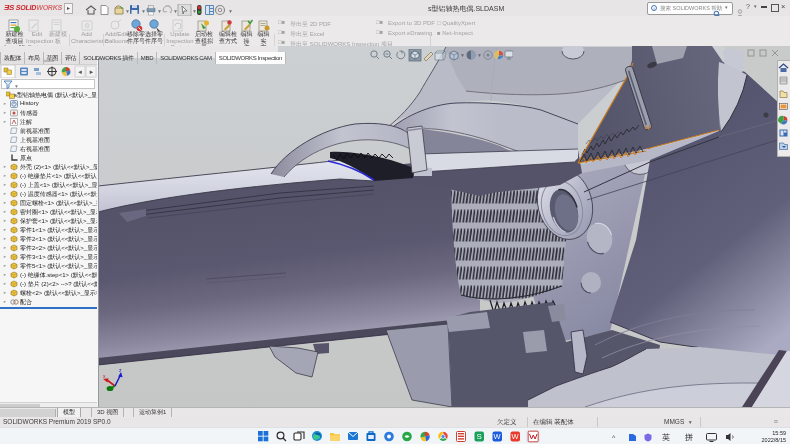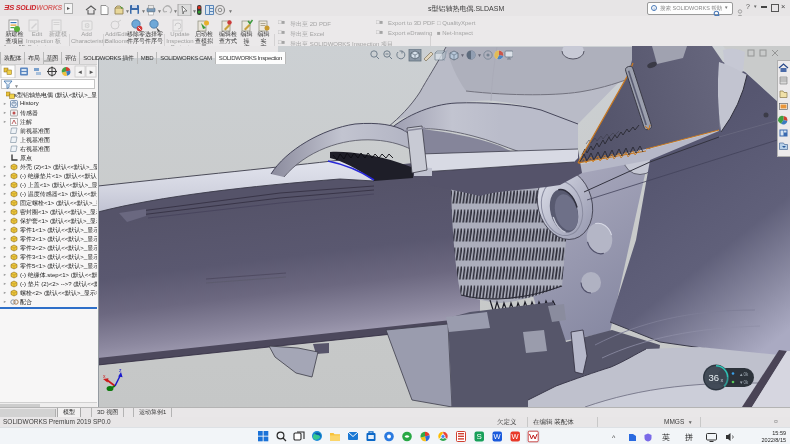--- a/index.html
+++ b/index.html
@@ -456,33 +456,20 @@
 <g transform="translate(0,67)">
           <rect x="1.5" y="1.5" width="8" height="7" fill="#3a6ab0"></rect>
           <rect x="2.5" y="2.5" width="3" height="5" fill="#d8e4f0"></rect>
           <rect x="6" y="2.5" width="2.5" height="2" fill="#d8e4f0"></rect>
         </g>
 <g transform="translate(0,80)">
           <path d="M1.5 2 h4 l1 1.5 h3 v5 h-8 Z" fill="#b8d0e8" stroke="#4a6a98" stroke-width=".7"></path>
           <path d="M4 5 l2 2 l2 -2" fill="#2a5a9a"></path>
         </g>
 </svg></div>
-<div class="a" id="badge36" style="left:703px;top:364px"><svg width="52" height="27" viewBox="0 0 52 27">
-<rect x="14" y="4" width="37" height="19" rx="9.5" fill="#20262e" opacity=".92"></rect>
-<circle cx="13" cy="13.5" r="13" fill="#3c4652" opacity=".96"></circle>
-<circle cx="13" cy="13.5" r="12.2" fill="none" stroke="#2a323c" stroke-width="1"></circle>
-<path d="M13 1.8 A11.7 11.7 0 0 1 24.7 13.5" fill="none" stroke="#2ec4b6" stroke-width="1.6"></path>
-<path d="M24.7 13.5 A11.7 11.7 0 0 1 21 22.3" fill="none" stroke="#2ec4b6" stroke-width="1.6" opacity=".7"></path>
-<text x="5.5" y="17" font-size="9.5" fill="#e8eef2" font-family="Liberation Sans">36</text>
-        <text x="17.5" y="17.5" font-size="5.5" fill="#c8d0d8" font-family="Liberation Sans">x</text>
-<circle cx="30" cy="9.5" r="1.3" fill="#3aa0e8"></circle>
-        <circle cx="30" cy="18" r="1.3" fill="#58c858"></circle>
-<text x="36" y="11.5" font-size="4.5" fill="#9aa4ae" font-family="Liberation Sans">▲0k</text>
-<text x="36" y="20" font-size="4.5" fill="#9aa4ae" font-family="Liberation Sans">▼0k</text>
-</svg></div>
 
 <div class="a" id="leftpanel" style="left:0;top:58px;width:98px;height:349px;background:#f7f6f6;border-right:1px solid #949aa0;overflow:hidden">
 <div class="a" style="left:0;top:0;width:97px;height:6px;background:#e3e1e2;border-bottom:1px solid #cfcfcf">
         <div style="width:10px;height:2px;margin:2px auto;background:#b8b8b8"></div>
       </div>
 <div class="a" style="left:0;top:7px;width:97px;height:13px;background:#efedee"></div>
 <svg class="a" style="left:0;top:7px" width="97" height="13" viewBox="0 0 97 13">
 <rect x="1" y="0" width="14" height="13" fill="#fdfdfd" stroke="#b8b8b8" stroke-width=".7"></rect>
 <g>
           <rect x="4" y="3" width="4" height="4" fill="#e8c23a" stroke="#8a6a1a" stroke-width=".5"></rect>

